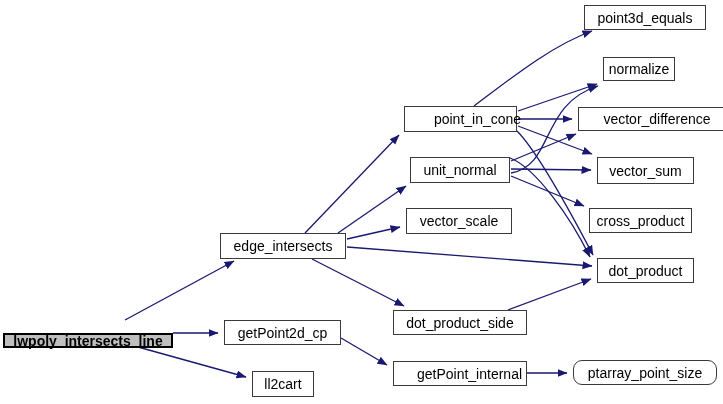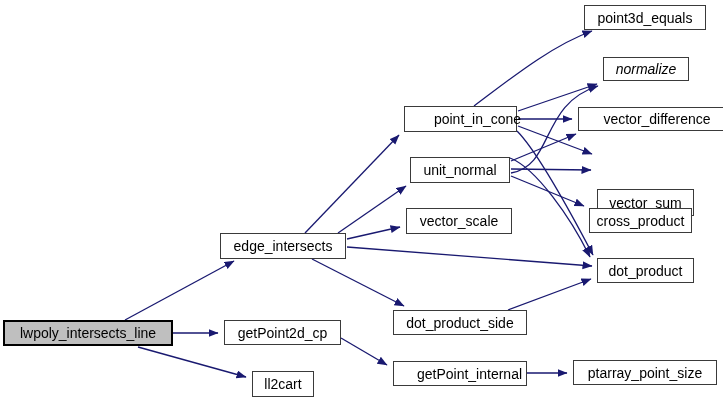--- a/index.html
+++ b/index.html
@@ -73,21 +73,21 @@
         <path d="M517,131 C538,152 572,215 593,255" fill="none" stroke="#191970" stroke-width="1.3" marker-end="url(#arrowhead)"></path>
         <path d="M511,173 C554,166 540,104 598,86" fill="none" stroke="#191970" stroke-width="1.3" marker-end="url(#arrowhead)"></path>
         <path d="M511,161 L576,134" fill="none" stroke="#191970" stroke-width="1.3" marker-end="url(#arrowhead)"></path>
         <path d="M511,169 L591,170" fill="none" stroke="#191970" stroke-width="1.3" marker-end="url(#arrowhead)"></path>
         <path d="M511,176 L584,206" fill="none" stroke="#191970" stroke-width="1.3" marker-end="url(#arrowhead)"></path>
         <path d="M510,158 C536,168 571,218 590,257" fill="none" stroke="#191970" stroke-width="1.3" marker-end="url(#arrowhead)"></path>
         <path d="M508,310 L591,279" fill="none" stroke="#191970" stroke-width="1.3" marker-end="url(#arrowhead)"></path>
       </g>
   </svg>
   <div id="nodes">
-      <div class="node root" style="left: 3px; top: 320px; width: 170px; height: 26px;">
+      <div class="node root" style="left: 3px; top: 333px; width: 170px; height: 15px; font-weight: bold;">
         <span>lwpoly_intersects_line</span>
       </div>
       <div class="node" style="left: 224px; top: 320px; width: 117px; height: 25px;">
         <span>getPoint2d_cp</span>
       </div>
       <div class="node" style="left: 252px; top: 371px; width: 62px; height: 26px;">
         <span>ll2cart</span>
       </div>
       <div class="node" style="left: 220px; top: 233px; width: 126px; height: 26px;">
         <span>edge_intersects</span>
@@ -103,32 +103,32 @@
       </div>
       <div class="node" style="left: 393px; top: 310px; width: 134px; height: 25px;">
         <span>dot_product_side</span>
       </div>
       <div class="node" style="left: 393px; top: 361px; width: 134px; height: 25px; padding-left: 19px;">
         <span>getPoint_internal</span>
       </div>
       <div class="node" style="left: 584px; top: 5px; width: 122px; height: 25px;">
         <span>point3d_equals</span>
       </div>
-      <div class="node" style="left: 603px; top: 57px; width: 86px; height: 24px; font-style: italic;">
+      <div class="node" style="left: 603px; top: 57px; width: 72px; height: 24px;">
         <span>normalize</span>
       </div>
       <div class="node" style="left: 578px; top: 107px; width: 158px; height: 24px;">
         <span>vector_difference</span>
       </div>
-      <div class="node" style="left: 597px; top: 157px; width: 97px; height: 27px; margin-top: 32px;">
+      <div class="node" style="left: 597px; top: 157px; width: 97px; height: 27px;">
         <span>vector_sum</span>
       </div>
       <div class="node" style="left: 589px; top: 208px; width: 103px; height: 25px;">
         <span>cross_product</span>
       </div>
       <div class="node" style="left: 597px; top: 258px; width: 97px; height: 25px;">
         <span>dot_product</span>
       </div>
-      <div class="node" style="left: 573px; top: 360px; width: 144px; height: 25px;">
+      <div class="node" style="left: 573px; top: 360px; width: 144px; height: 25px; border-radius: 9px;">
         <span>ptarray_point_size</span>
       </div>
     </div>
 </div>
 
 </body></html>

